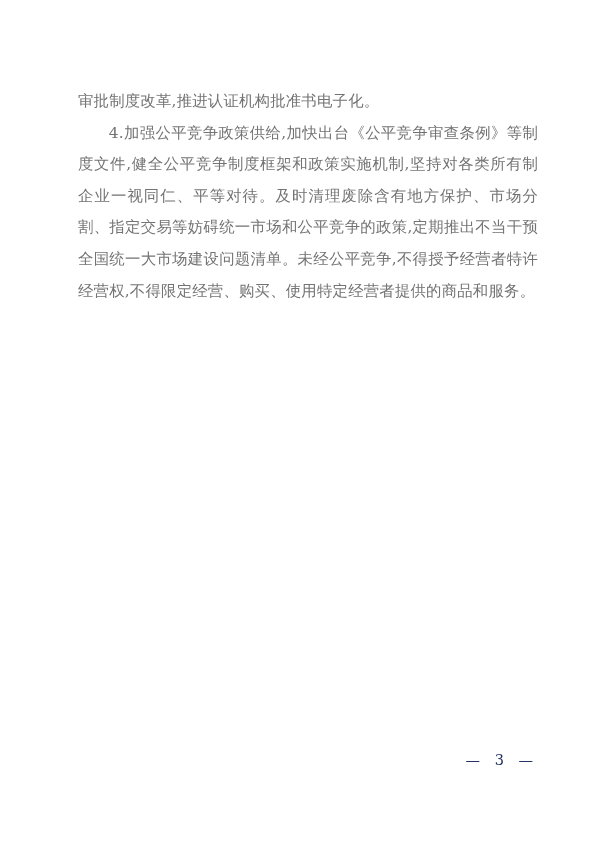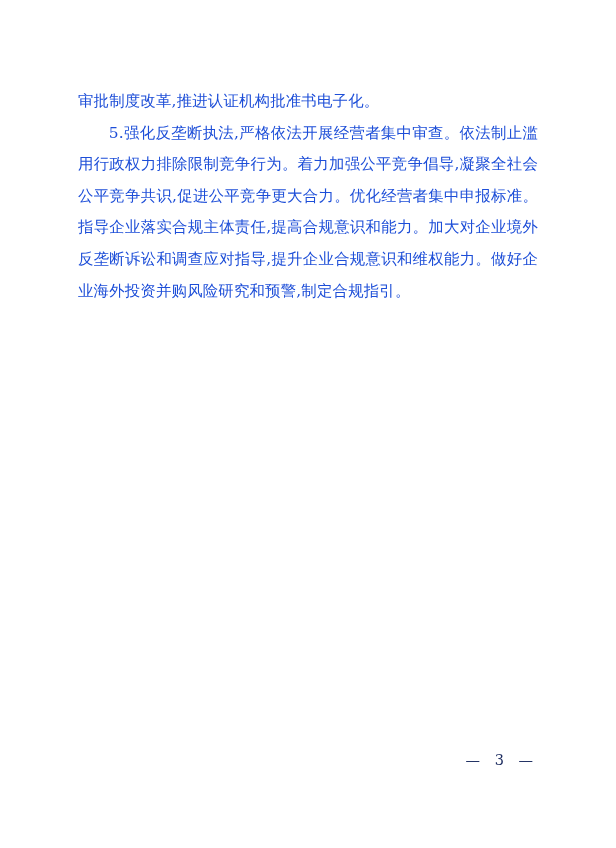--- a/index.html
+++ b/index.html
@@ -23,21 +23,21 @@
   .page-body {
     position: absolute;
     left: 78px;
     top: 86px;
     width: 460px;
   }
   p.para {
     margin: 0 0 0 0;
     font-size: 15.4px;
     line-height: 31.6px;
-    color: #1d4ed8;
+    color: #737373;
     text-align: justify;
     text-justify: inter-ideograph;
     letter-spacing: 0.2px;
     font-family: "DejaVu Serif", "Liberation Serif", serif;
   }
   p.indent {
     text-indent: 2em;
   }
   .footer {
     position: absolute;
@@ -57,22 +57,22 @@
 </style>
 </head>
 <body>
 
 <div class="page">
 
   <div class="page-body">
 
     <p class="para">审批制度改革,推进认证机构批准书电子化。</p>
 
+    <p class="para indent">4.加强公平竞争政策供给,加快出台《公平竞争审查条例》等制度文件,健全公平竞争制度框架和政策实施机制,坚持对各类所有制企业一视同仁、平等对待。及时清理废除含有地方保护、市场分割、指定交易等妨碍统一市场和公平竞争的政策,定期推出不当干预全国统一大市场建设问题清单。未经公平竞争,不得授予经营者特许经营权,不得限定经营、购买、使用特定经营者提供的商品和服务。</p>
 
-    <p class="para indent">5.强化反垄断执法,严格依法开展经营者集中审查。依法制止滥用行政权力排除限制竞争行为。着力加强公平竞争倡导,凝聚全社会公平竞争共识,促进公平竞争更大合力。优化经营者集中申报标准。指导企业落实合规主体责任,提高合规意识和能力。加大对企业境外反垄断诉讼和调查应对指导,提升企业合规意识和维权能力。做好企业海外投资并购风险研究和预警,制定合规指引。</p>
 
 
   </div>
 
   <div class="footer">
     <span class="pg">—</span>
     <span class="pg">3</span>
     <span class="pg">—</span>
   </div>
 

